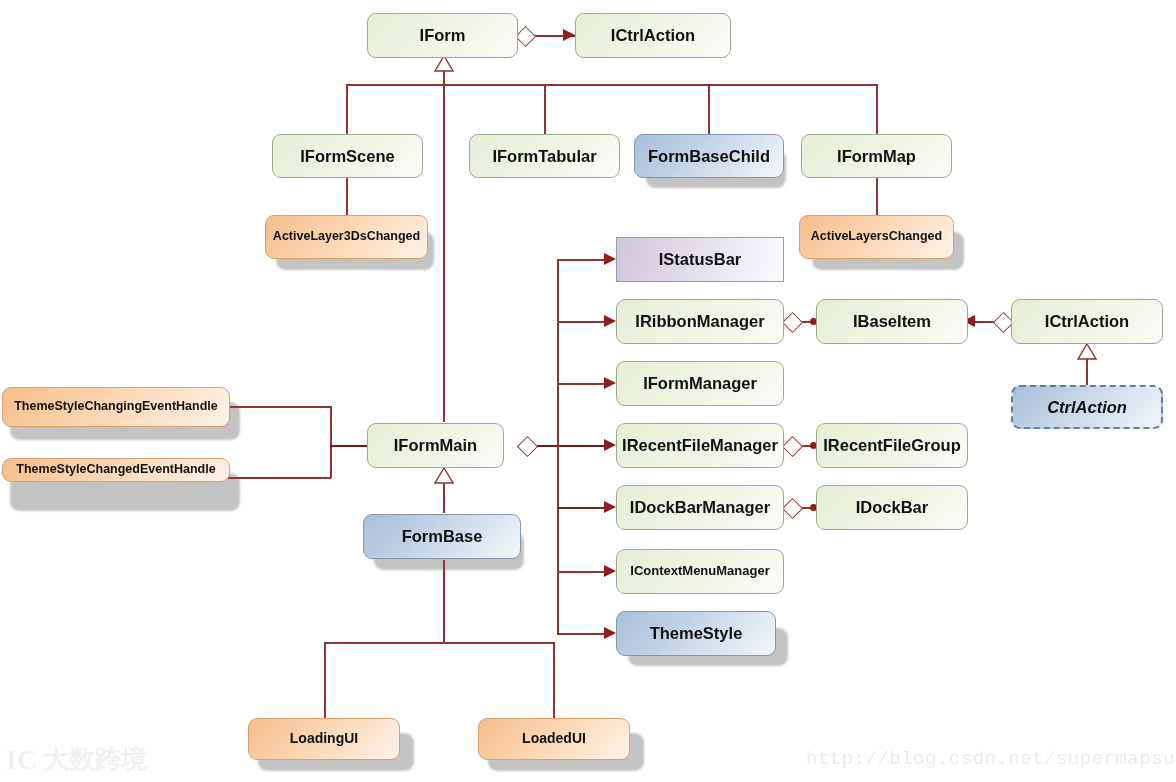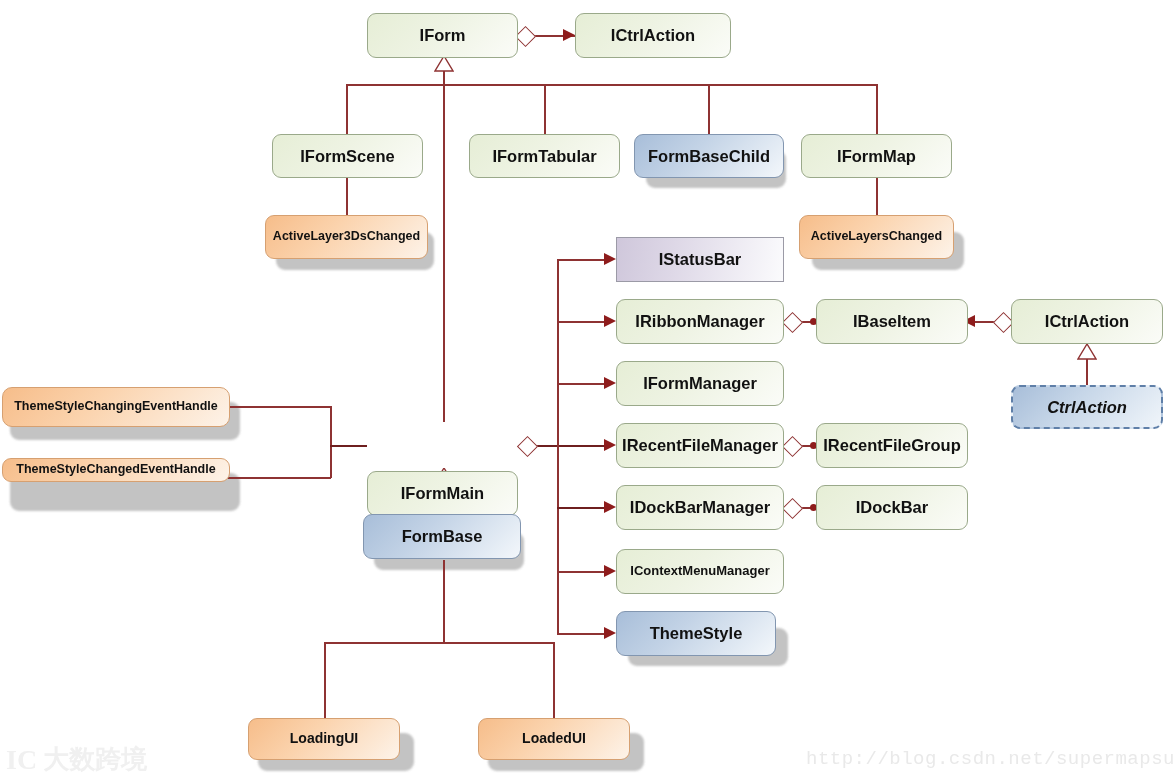--- a/index.html
+++ b/index.html
@@ -326,29 +326,29 @@
   </div>
 
   <div class="node n-interface" style="left:616px; top:549px; width:168px; height:45px;">
     <span class="lbl" style="font-size:13px;">IContextMenuManager</span>
   </div>
 
   <div class="node n-class" style="left:616px; top:611px; width:160px; height:45px;">
     <span class="lbl">ThemeStyle</span>
   </div>
 
-  <div class="node n-interface" style="left:367px; top:423px; width:151px; height:45px;margin-top:48px;">
+  <div class="node n-interface" style="left:367px; top:423px; width:137px; height:45px;">
     <span class="lbl">IFormMain</span>
   </div>
 
   <div class="node n-class" style="left:363px; top:514px; width:158px; height:45px;">
     <span class="lbl">FormBase</span>
   </div>
 
-  <div class="node n-event" style="left:2px; top:387px; width:228px; height:40px;border-radius:10px;">
+  <div class="node n-event" style="left:2px; top:387px; width:228px; height:40px;">
     <span class="lbl">ThemeStyleChangingEventHandle</span>
   </div>
 
   <div class="node n-event" style="left:2px; top:458px; width:228px; height:24px;">
     <span class="lbl">ThemeStyleChangedEventHandle</span>
   </div>
 
   <div class="node n-event" style="left:248px; top:718px; width:152px; height:42px;">
     <span class="lbl" style="font-size:14px;">LoadingUI</span>
   </div>

